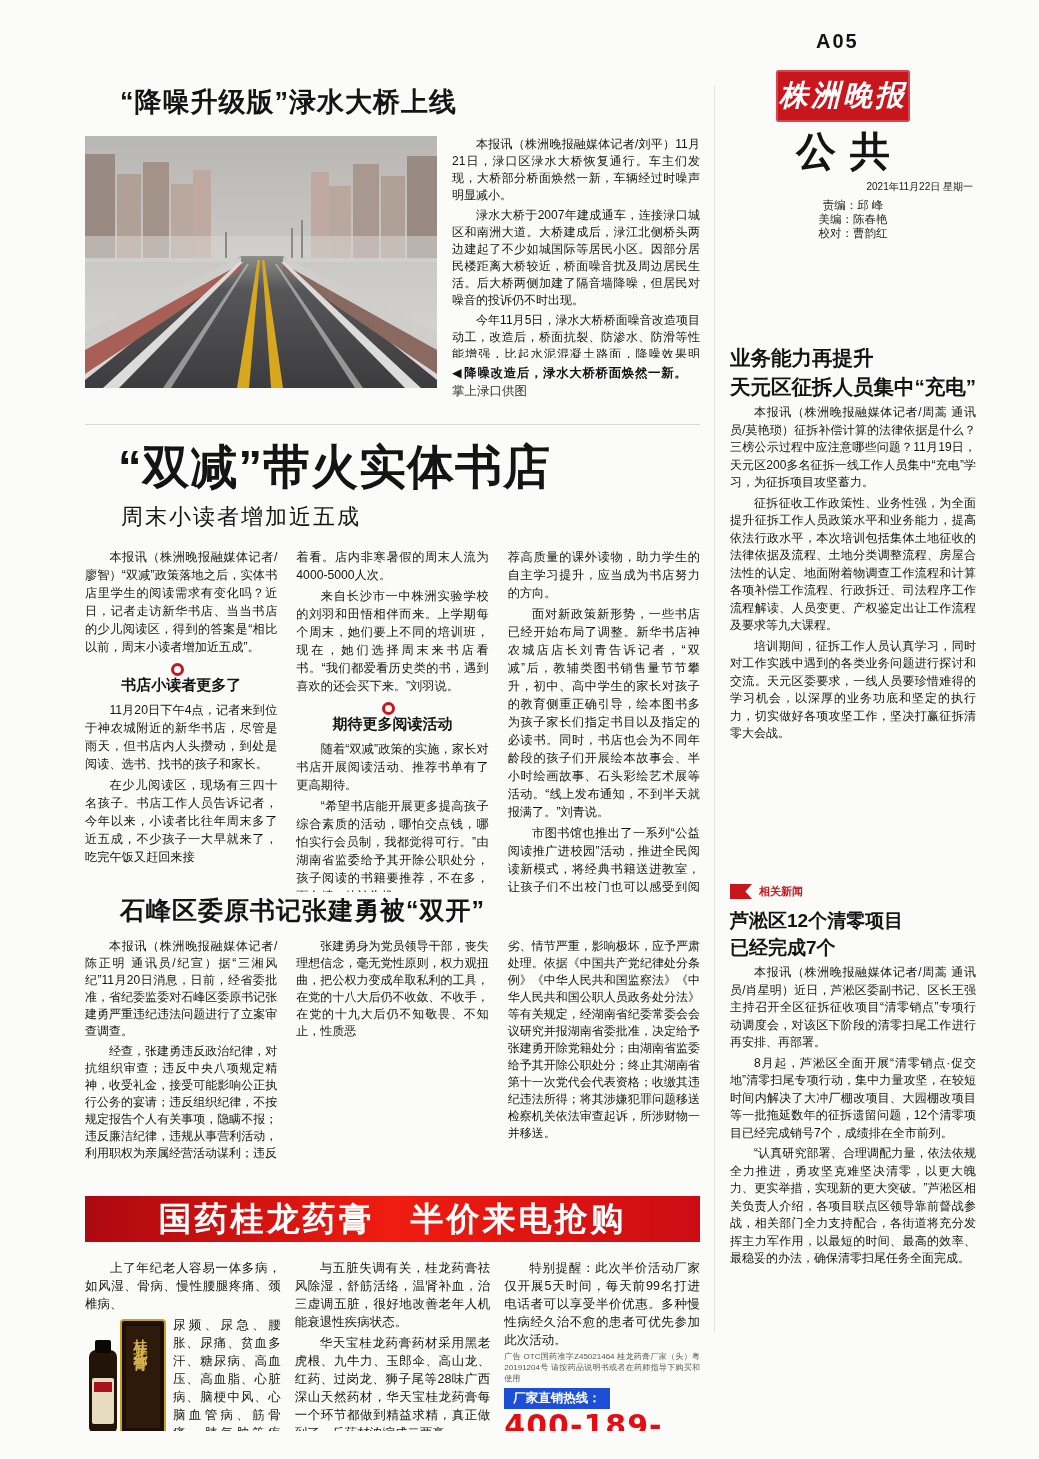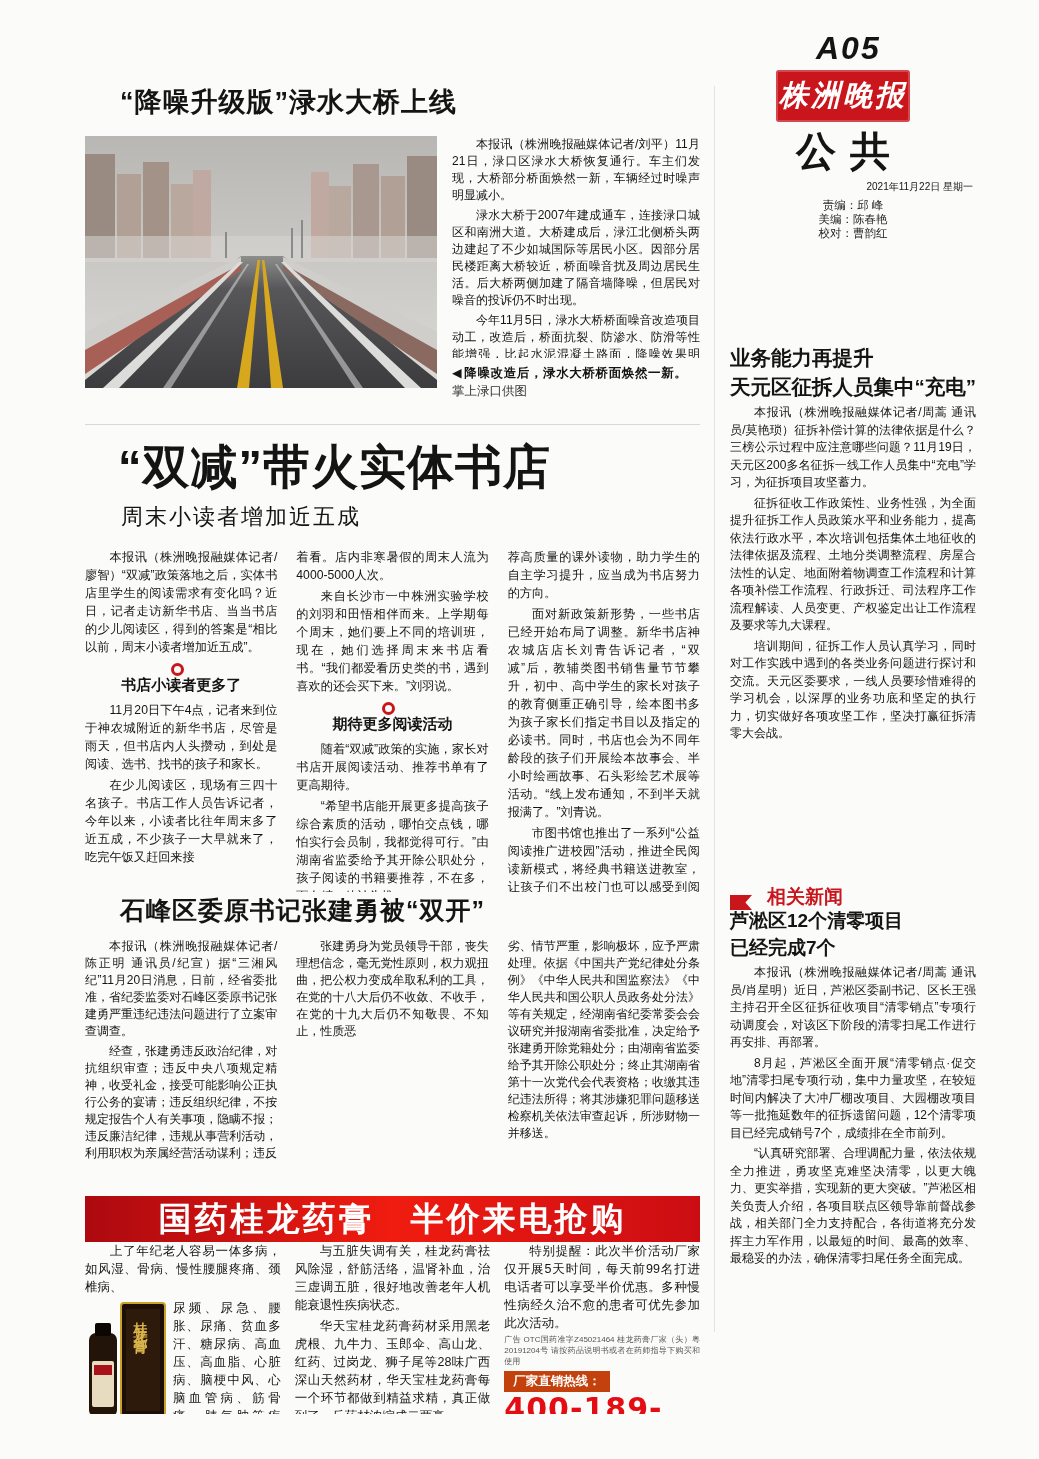--- a/index.html
+++ b/index.html
@@ -1,19 +1,19 @@
 <!DOCTYPE html>
 <html><head>
 <meta charset="utf-8">
 <style>
   html,body{margin:0;padding:0;background:#efeeea;}
   .page{position:relative;width:1039px;height:1459px;background:#fbfbf9;overflow:hidden;
         color:#141414;font-family:"Liberation Sans","DejaVu Sans",sans-serif;}
 
-  .pageno{position:absolute;left:816px;top:30px;font-size:32px;font-weight:700;letter-spacing:2px;font-style:italic;}
+  .pageno{position:absolute;left:816px;top:30px;font-size:20px;font-weight:700;letter-spacing:2px;}
 
   .logo{position:absolute;left:776px;top:70px;width:134px;height:52px;background:#c9161d;color:#fff;
         display:flex;align-items:center;justify-content:center;border-radius:3px;
         font-family:"Liberation Serif","DejaVu Serif",serif;font-weight:900;font-size:29px;letter-spacing:3px;
         box-shadow:inset 0 0 0 2px rgba(255,255,255,.22);font-style:italic;}
   .section{position:absolute;left:760px;top:124px;width:166px;text-align:center;
         font-size:40px;font-weight:900;letter-spacing:14px;text-indent:14px;}
   .date{position:absolute;left:733px;top:180px;width:240px;text-align:right;font-size:10px;}
   .credit{position:absolute;left:733px;width:240px;text-align:center;font-size:11.5px;color:#222;}
   .c1{top:198px}.c2{top:212px}.c3{top:226px}
@@ -45,39 +45,39 @@
   .books-cols{position:absolute;left:85px;top:548px;width:615px;height:344px;}
 
   .h-sk{position:absolute;left:120px;top:894px;margin:0;font-size:25px;font-weight:900;letter-spacing:1px;}
   .sk-cols{position:absolute;left:85px;top:938px;width:615px;height:250px;}
   .sk-cols .body{font-size:12px;line-height:17px;}
 
   .rc-h2{position:absolute;left:730px;top:344px;width:248px;margin:0;font-size:20.5px;font-weight:900;line-height:1.4;}
   .rc-body{position:absolute;left:730px;top:404px;width:246px;height:472px;overflow:hidden;}
   .rc-body .body,.rel-body .body{font-size:12px;line-height:17.5px;}
 
-  .rel-marker{position:absolute;left:730px;top:884px;display:flex;align-items:flex-end;gap:15px;
-        color:#c9161d;font-size:19px;font-weight:800;}
+  .rel-marker{position:absolute;left:730px;top:884px;display:flex;align-items:center;gap:7px;
+        color:#c9161d;font-size:11px;font-weight:800;}
   .flag{width:22px;height:15px;background:#c9161d;clip-path:polygon(0 0,100% 0,70% 50%,100% 100%,0 100%);}
   .rel-h{position:absolute;left:730px;top:908px;width:248px;margin:0;font-size:19px;font-weight:900;line-height:1.4;}
   .rel-body{position:absolute;left:730px;top:964px;width:246px;height:356px;overflow:hidden;}
 
   .ad{position:absolute;left:85px;top:1196px;width:615px;height:226px;}
   .ad-banner{height:46px;background:linear-gradient(90deg,#ac0910,#f01c10 50%,#cb0d13);color:#fff;
         display:flex;align-items:center;justify-content:center;font-size:33px;font-weight:900;letter-spacing:3px;}
-  .ad-body{display:flex;gap:14px;padding-top:0;height:172px;overflow:hidden;}
+  .ad-body{display:flex;gap:14px;padding-top:17px;height:172px;overflow:hidden;}
   .ad-col{flex:1;min-width:0;}
   .adtext{margin:0 0 3px;font-size:12.5px;line-height:18px;text-align:justify;}
   .col1-row{display:flex;gap:6px;}
   .product{position:relative;width:82px;height:122px;flex:none;}
   .product-name{position:absolute;left:47px;top:12px;writing-mode:vertical-rl;color:#d9b44a;
         font-size:14px;font-weight:700;letter-spacing:6px;}
   .fine{font-size:8px;color:#555;line-height:1.35;margin-top:3px;text-align:justify;}
   .hotline{margin-top:4px;}
-  .hl-label{display:inline-block;background:#c2410c;color:#fff;font-size:12.5px;font-weight:700;padding:2px 9px;}
+  .hl-label{display:inline-block;background:#1d4ed8;color:#fff;font-size:12.5px;font-weight:700;padding:2px 9px;}
   .hl-num{color:#e30d13;font-size:30px;font-weight:900;letter-spacing:1px;line-height:1.1;
         font-family:"DejaVu Sans",sans-serif;}
 </style>
 </head>
 <body>
 
 <div class="page">
 
   <div class="pageno">A05</div>
 

